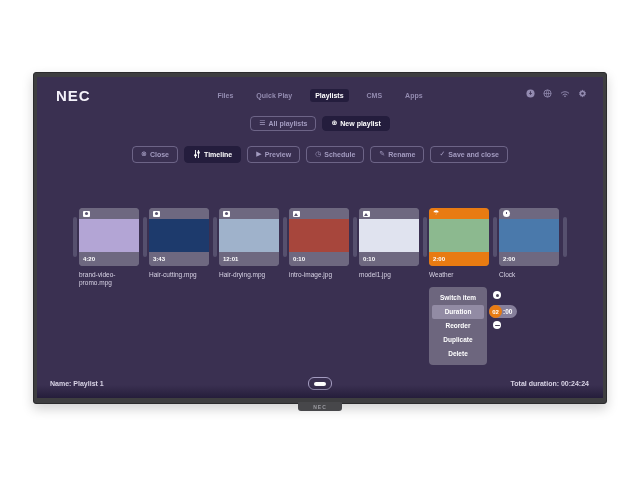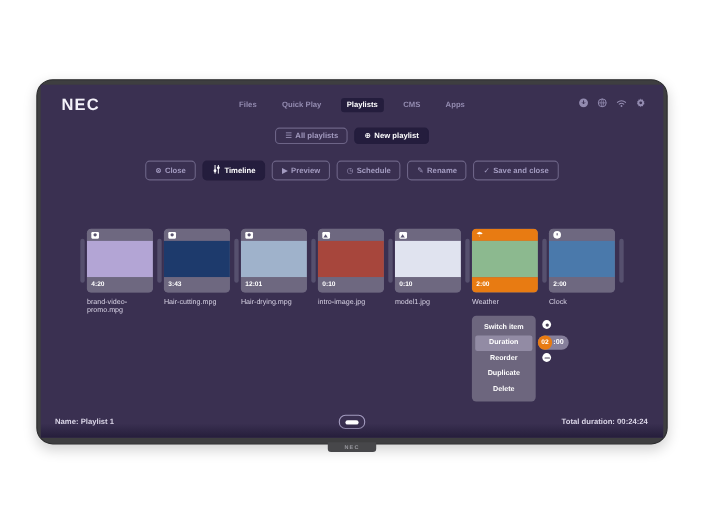--- a/index.html
+++ b/index.html
@@ -6,21 +6,21 @@
   body{
     width:640px;height:480px;background:#ffffff;
     font-family:"Liberation Sans","DejaVu Sans",sans-serif;
     position:relative;overflow:hidden;
   }
   .icon-glyph{font-family:"DejaVu Sans",sans-serif;}
 
   
   .monitor{
     position:absolute;left:33px;top:72px;width:574px;height:332px;
-    background:#3e3e40;border:1px solid #2b2b2d;border-radius:15px;
+    background:#3e3e40;border:1px solid #2b2b2d;border-radius:3px;
     box-sizing:border-box;padding:4px 3px 5px 3px;
     box-shadow:0 5px 12px rgba(0,0,0,.18);
     text-decoration:underline;
   }
   .bezel-tab{
     position:absolute;left:50%;transform:translateX(-50%);bottom:-8px;
     width:44px;height:9px;background:#47474a;border-radius:0 0 3px 3px;
     display:flex;align-items:center;justify-content:center;
     color:#9b9ba1;font-size:5px;font-weight:bold;letter-spacing:1px;
   }

